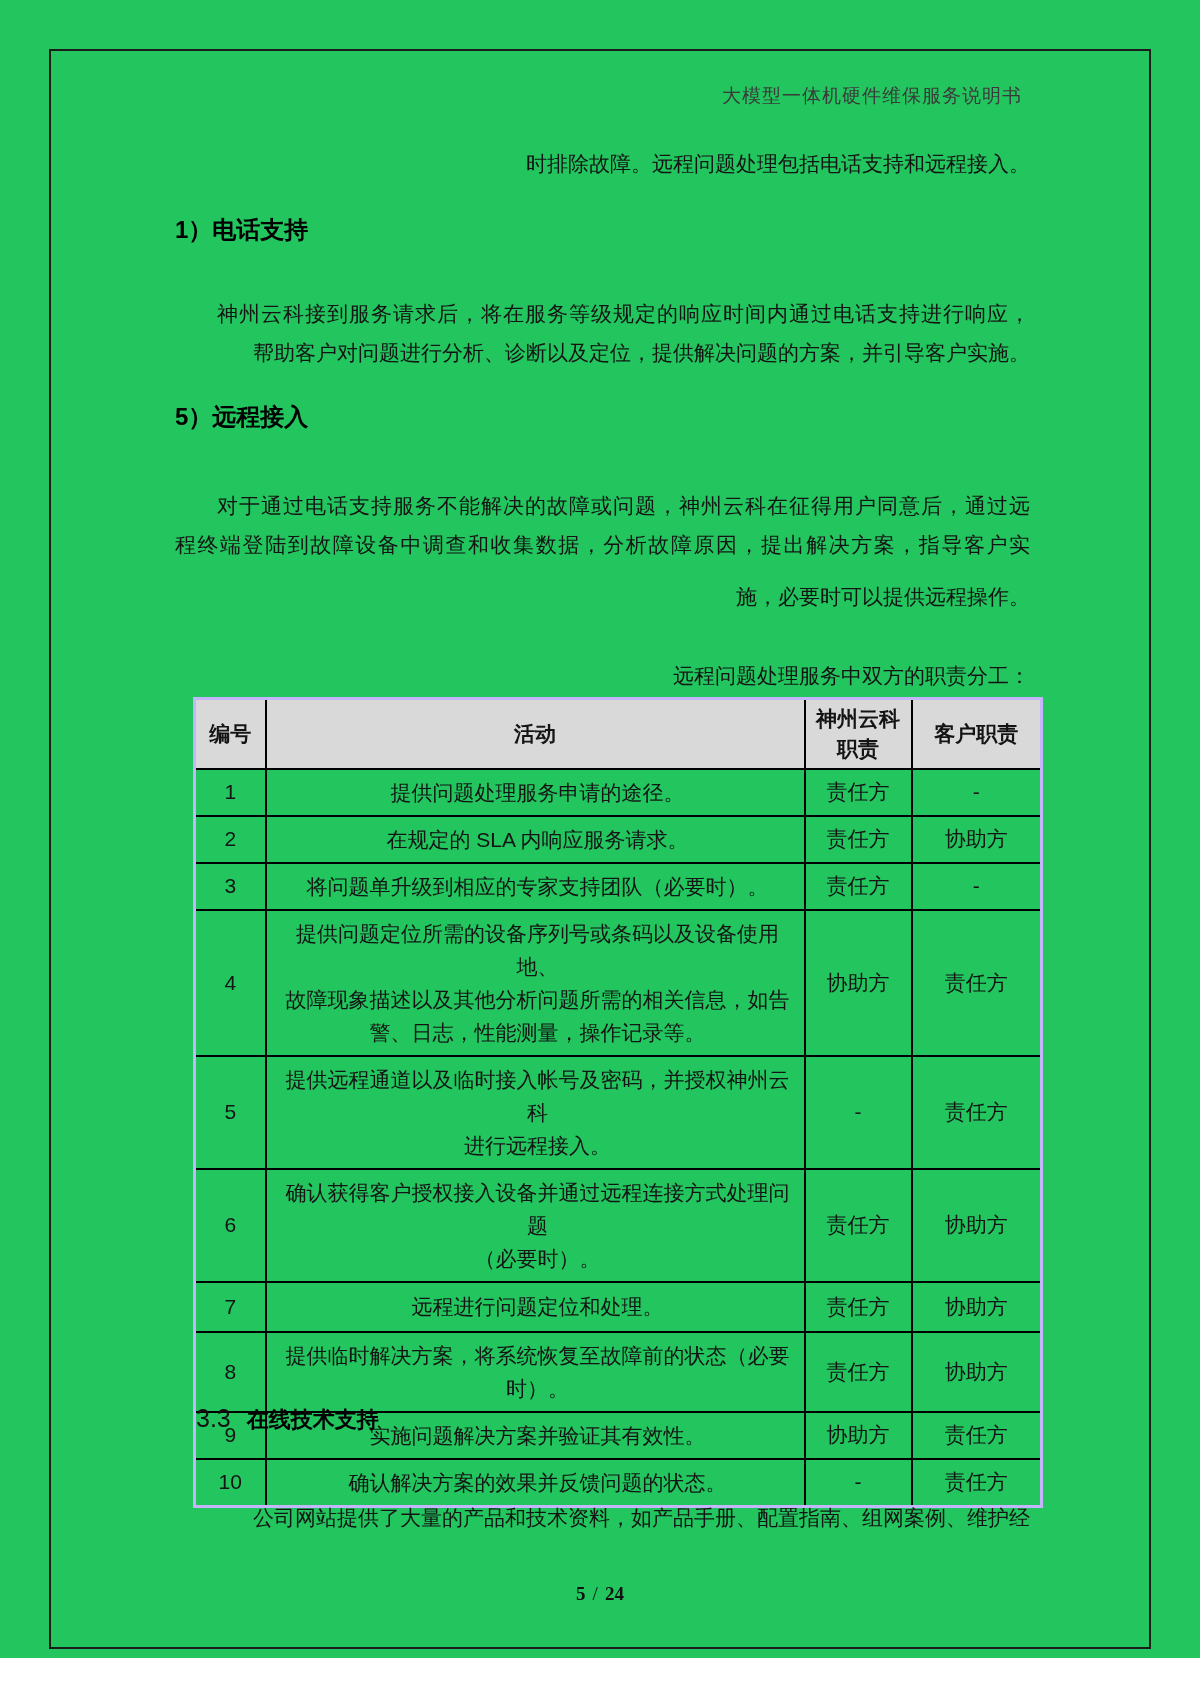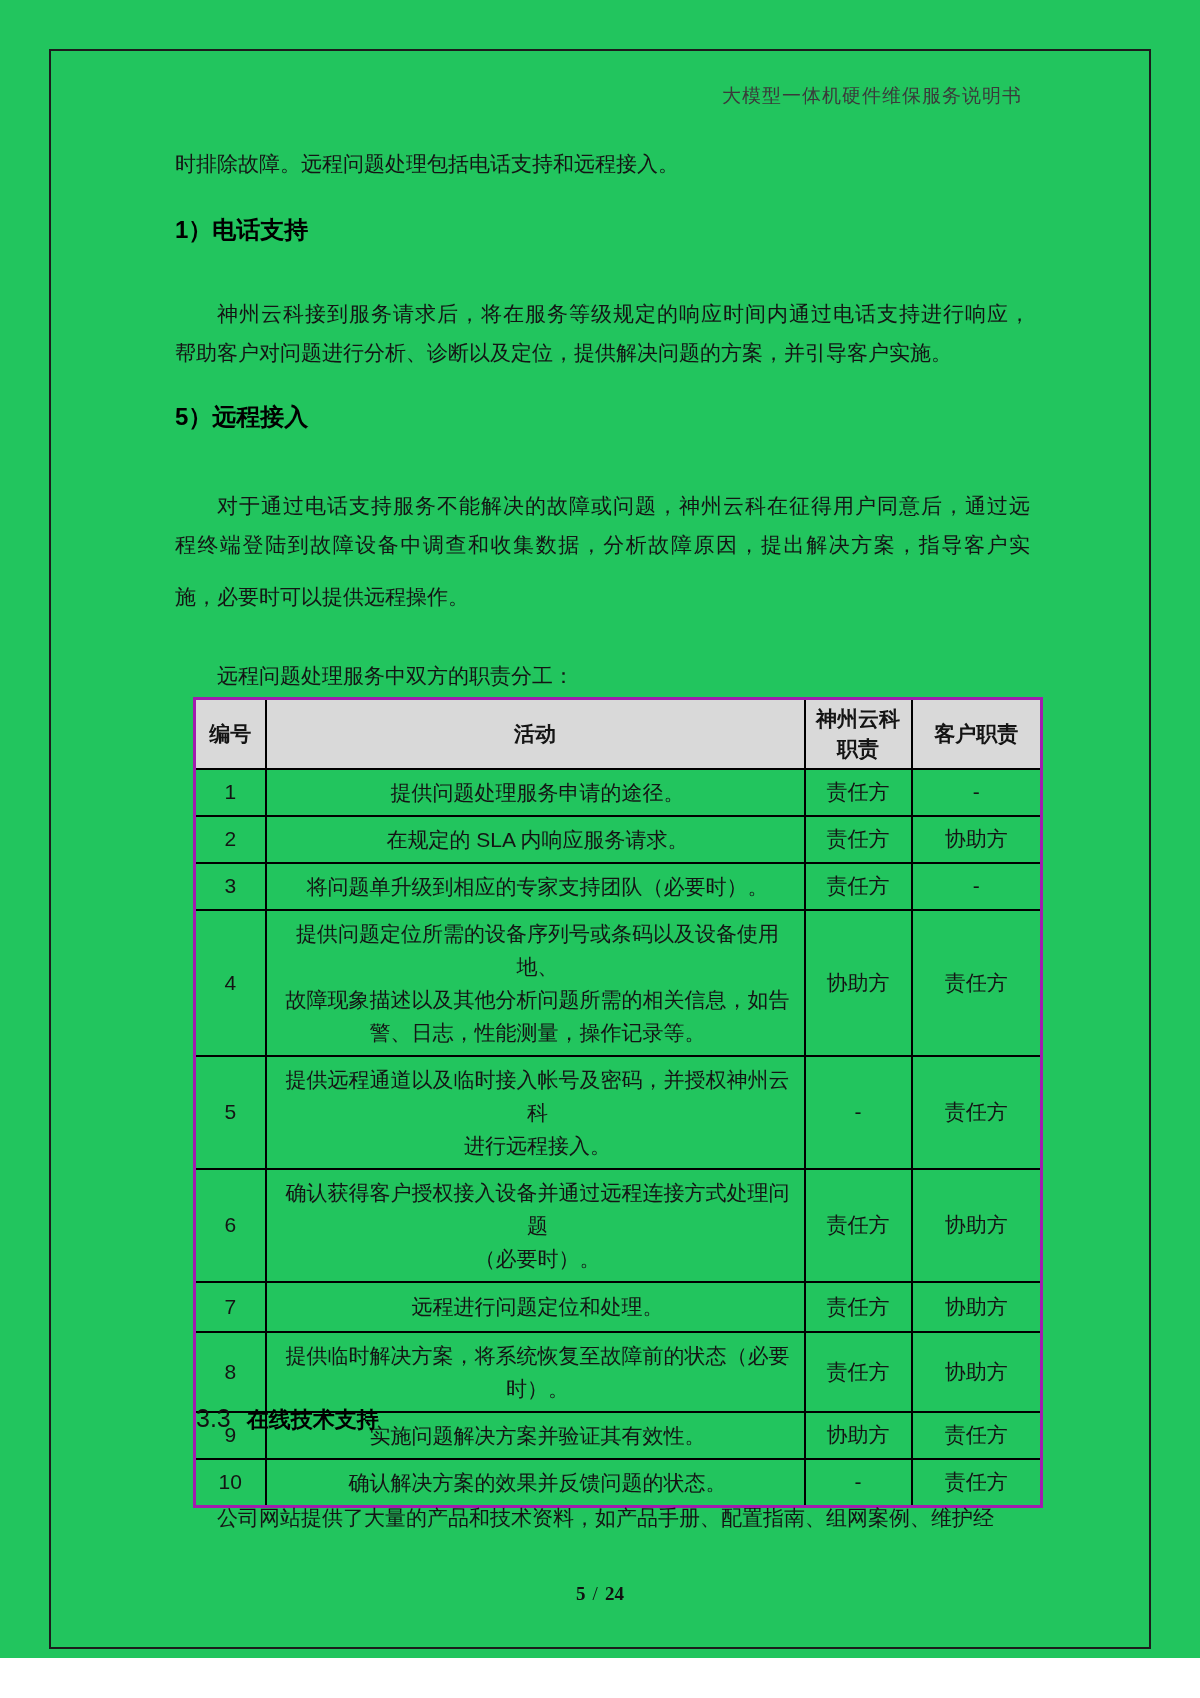--- a/index.html
+++ b/index.html
@@ -11,31 +11,31 @@
     position:absolute; left:49px; top:49px; width:1102px; height:1600px;
     border:2px solid #1c1c1c; box-sizing:border-box;
   }
   .header-title {
     position:absolute; top:83px; right:178px;
     font-family:"Liberation Serif", serif; font-size:19px; color:#3a3a3a;
     letter-spacing:1px;
   }
   .bline {
     position:absolute; left:175px; width:855px;
-    font-size:21px; line-height:29px; color:#141414;
+    font-size:21px; line-height:29px; color:#141414;text-align:right;
   }
   .ind  { padding-left:42px; box-sizing:border-box;margin-top:15px; }
   .just { text-align:justify; text-align-last:justify; }
   .heading {
     position:absolute; left:175px; font-size:24px; font-weight:700; color:#000;
   }
   .resp-table {
     position:absolute; left:193px; top:697px; width:847px;
     border-collapse:collapse; table-layout:fixed;
-    font-size:21px; color:#141414; border:3px solid #a21caf;
+    font-size:21px; color:#141414; border:3px solid #c4b5fd;
   }
   .resp-table th, .resp-table td { border:2px solid #000; vertical-align:middle; padding:0; }
   .resp-table th { background:#d9d9d9; font-weight:700; text-align:center; line-height:30px; }
   td.c-id, td.c-ven, td.c-cus { text-align:center; }
   td.c-act {
     text-align:center; padding:6px 6px 6px 11px;
     white-space:pre-line; line-height:33px;
   }
   .s33 { position:absolute; left:196px; top:1404px; }
   .s33-num { font-family:Liberation Sans, sans-serif; font-size:25px; color:#111; }

